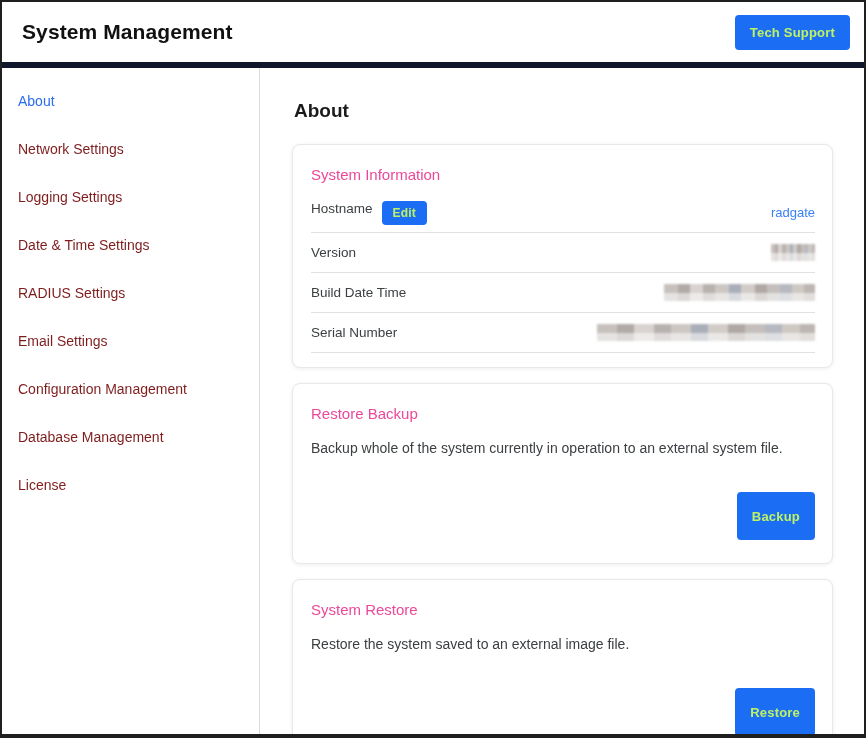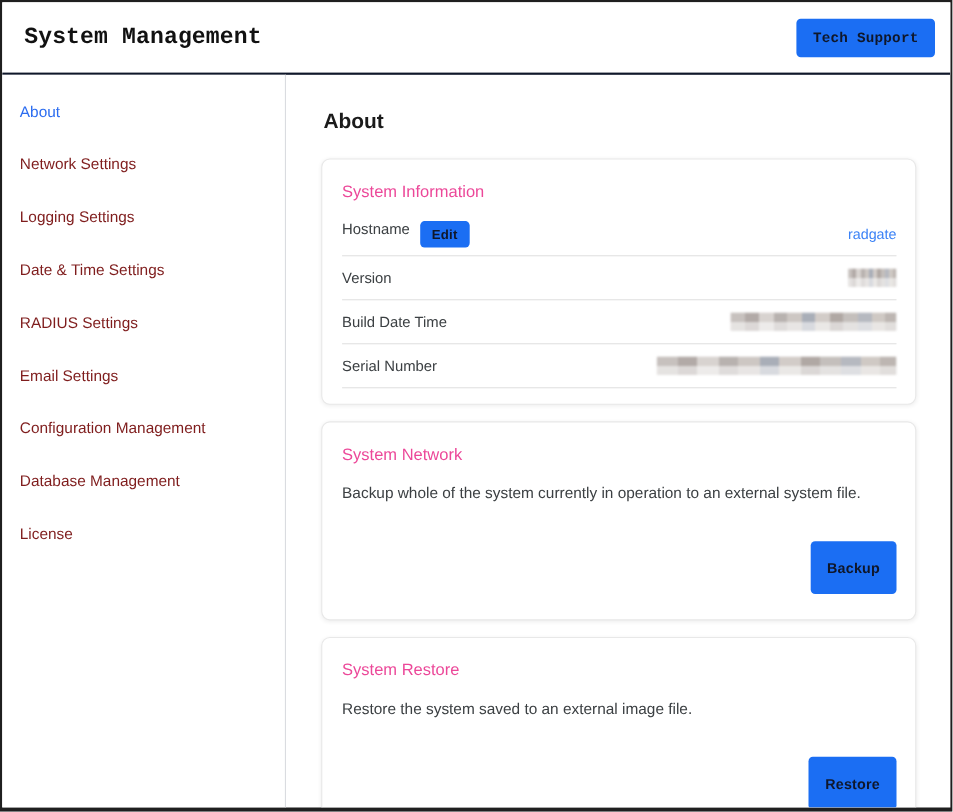--- a/index.html
+++ b/index.html
@@ -12,29 +12,28 @@
     background:#fff;
     display:flex; flex-direction:column;
     overflow:hidden;
   }
 
   
   .app-header{
     height:66px; flex:0 0 66px;
     display:flex; align-items:center; justify-content:space-between;
     padding:0 14px 0 20px;
-    border-bottom:2px solid #0f172a;
+    border-bottom:6px solid #0f172a;
     background:#fff;
-    font-family:Liberation Mono, monospace;
   }
   .app-title{
     font-size:21px; font-weight:700; color:#111; letter-spacing:.1px;
   }
   .btn-primary{
-    background:#1b6ef3; color:#0f172a; border:none;
+    background:#1b6ef3; color:#bef264; border:none;
     border-radius:4px; font-family:inherit;
     font-size:13px; font-weight:700; letter-spacing:.2px;
     cursor:pointer;
   }
   .tech-support-btn{ padding:0 15px; height:35px; }
 
   
   .app-body{ flex:1; display:flex; min-height:0; }
 
   
@@ -160,21 +159,21 @@
           <span class="redacted redact-build"></span>
         </div>
 
         <div class="info-row">
           <span class="row-label">Serial Number</span>
           <span class="redacted redact-serial"></span>
         </div>
       </section>
 
       <section class="card">
-        <div class="card-title">System Network</div>
+        <div class="card-title">Restore Backup</div>
         <p class="card-desc">Backup whole of the system currently in operation to an external system file.</p>
         <div class="card-actions">
           <button class="btn-primary action-btn">Backup</button>
         </div>
       </section>
 
       <section class="card">
         <div class="card-title">System Restore</div>
         <p class="card-desc">Restore the system saved to an external image file.</p>
         <div class="card-actions">

